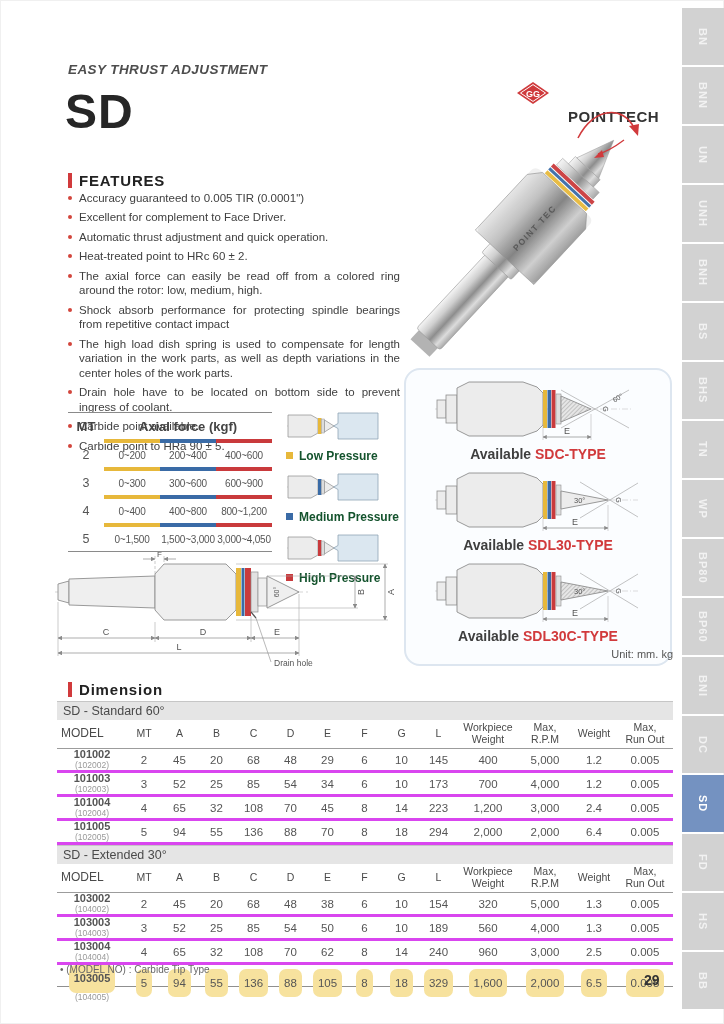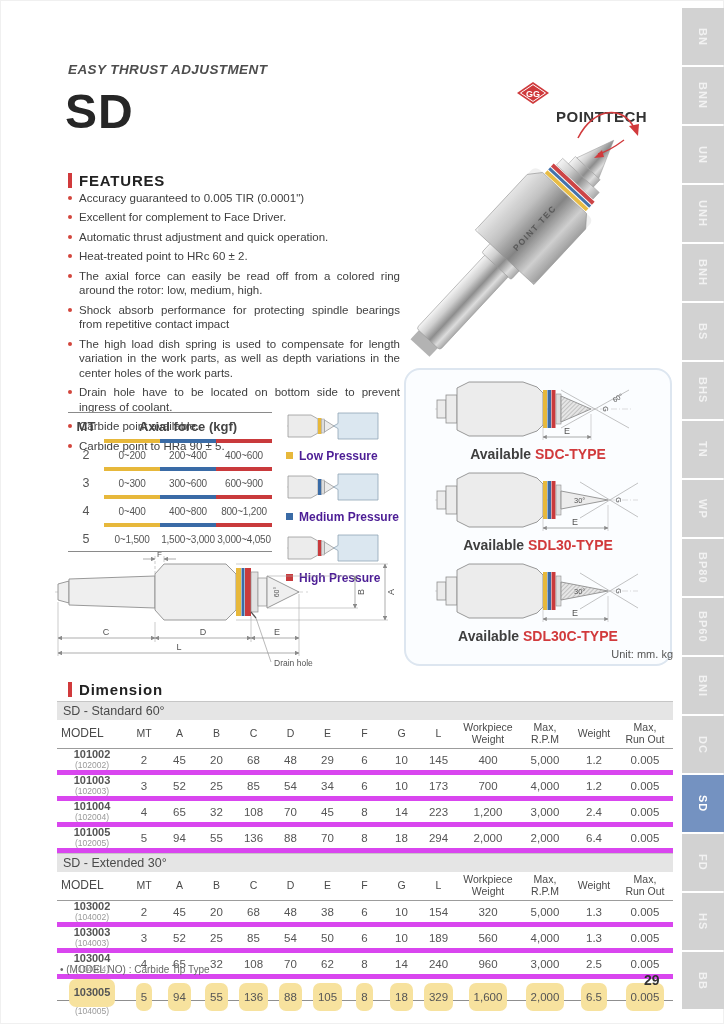--- a/index.html
+++ b/index.html
@@ -10,21 +10,21 @@
   .sidebar{position:absolute;top:8px;right:0;width:42px;display:flex;flex-direction:column;gap:2px;}
   .tab{height:57px;background:#d2d2d2;display:flex;align-items:center;justify-content:center;cursor:pointer;}
   .tab-label{writing-mode:vertical-rl;font-size:11px;font-weight:700;letter-spacing:1px;color:#f2f2f2;}
   .tab.active{background:#7492c1;}
   .tab.active .tab-label{color:#ffffff;}
 
   
   .tagline{position:absolute;left:68px;top:62px;font-size:13.5px;font-weight:700;font-style:italic;
            color:#4d4d4d;letter-spacing:.4px;}
   .sd-title{position:absolute;left:65px;top:84px;font-size:48px;font-weight:800;color:#262626;letter-spacing:1px;}
-  .logo{position:absolute;left:516px;top:60px;display:flex;align-items:center;gap:6px;}
+  .logo{position:absolute;left:516px;top:60px;display:flex;align-items:center;gap:18px;}
   .brand{font-size:15px;font-weight:800;color:#333;letter-spacing:.5px;margin-top:48px;}
 
   
   .sec-head{position:absolute;display:flex;align-items:center;gap:7px;margin-top:7px;}
   .sec-bar{width:4px;height:15px;background:#d13a3c;}
   .sec-title{font-size:15px;font-weight:800;color:#222;letter-spacing:.8px;}
   .features{position:absolute;left:68px;top:191px;width:332px;}
   .feat{display:flex;gap:7px;margin-bottom:5px;}
   .feat .dot{flex:none;width:4px;height:4px;border-radius:50%;background:#d2453c;margin-top:5px;}
   .feat .txt{font-size:11.5px;line-height:1.26;color:#404040;text-align:justify;}
@@ -36,42 +36,42 @@
   .ahead .aforce-h{flex:1;text-align:center;font-size:13px;color:#444;font-weight:600;}
   .abar{display:flex;margin-left:36px;height:4px;}
   .abar i{display:block;width:56px;height:4px;}
   .arow{display:flex;height:24px;align-items:center;}
   .arow .amt{width:36px;text-align:center;font-size:12.5px;color:#555;}
   .arow .aval{width:56px;text-align:center;font-size:10px;color:#555;letter-spacing:-0.2px;}
 
   
   .legend{position:absolute;left:286px;top:409px;display:flex;flex-direction:column;}
   .lg-unit{margin-bottom:4px;}
-  .lg-label{display:flex;align-items:center;gap:6px;font-size:12px;font-weight:600;color:#4c1d95;height:15px;margin:1px 0 3px 0;}
+  .lg-label{display:flex;align-items:center;gap:6px;font-size:12px;font-weight:600;color:#14532d;height:15px;margin:1px 0 3px 0;}
   .chip{display:inline-block;width:7px;height:7px;}
 
   
   .avail-box{position:absolute;left:404px;top:368px;width:268px;height:298px;background:#fbfdff;
              border:2px solid #dde6f0;border-radius:16px;display:flex;flex-direction:column;align-items:center;padding-top:6px;box-sizing:border-box;}
   .fig{display:flex;flex-direction:column;align-items:center;}
   .fig-label{font-size:14px;font-weight:700;color:#3f3f3f;margin:0 0 5px 0;}
   .fig-label .tname{color:#d13a3c;font-weight:800;}
 
   
   .unit-note{position:absolute;left:57px;top:648px;width:616px;text-align:right;font-size:11px;color:#555;}
   .dim-tables{position:absolute;left:57px;top:701px;width:616px;}
   .band{height:18px;display:flex;align-items:center;padding-left:6px;background:#e5e5e5;
         font-size:12.5px;color:#4a4a4a;border-top:1px solid #c6c6c6;}
   .thead{display:grid;grid-template-columns:70px 34px repeat(8,37px) 62px 52px 46px 56px;height:28px;
          border-bottom:1.5px solid #9c9c9c;}
   .thead div{display:flex;align-items:center;justify-content:center;text-align:center;
              font-size:10.5px;line-height:1.12;color:#4a4a4a;white-space:pre-line;}
   .thead div:first-of-type{justify-content:flex-start;padding-left:4px;font-size:12px;}
   .tbody .trow{display:grid;grid-template-columns:70px 34px repeat(8,37px) 62px 52px 46px 56px;height:21px;
-         align-items:center;border-bottom:5px solid #d946ef;}
+         align-items:center;border-bottom:3px solid #d946ef;}
   .dtable:last-child .tbody .trow:last-child{border-bottom:1.5px solid #8f8f8f;}
   .td{text-align:center;font-size:11.5px;color:#555;}
   .model-td{display:flex;flex-direction:column;align-items:center;justify-content:center;}
   .model{font-size:11px;font-weight:700;color:#555;line-height:1.05;}
   .model-alt{font-size:8.5px;color:#999;line-height:1.05;}
   .hl,.highlight{background:#f7e29e;border-radius:7px;padding:8px 5px;display:inline-block;}
   .footnote{position:absolute;left:60px;top:964px;font-size:10px;color:#666;}
   .page-num{position:absolute;left:644px;top:972px;font-size:14px;font-weight:700;color:#333;}
 
   svg text{font-family:"Liberation Sans","DejaVu Sans",sans-serif;}

